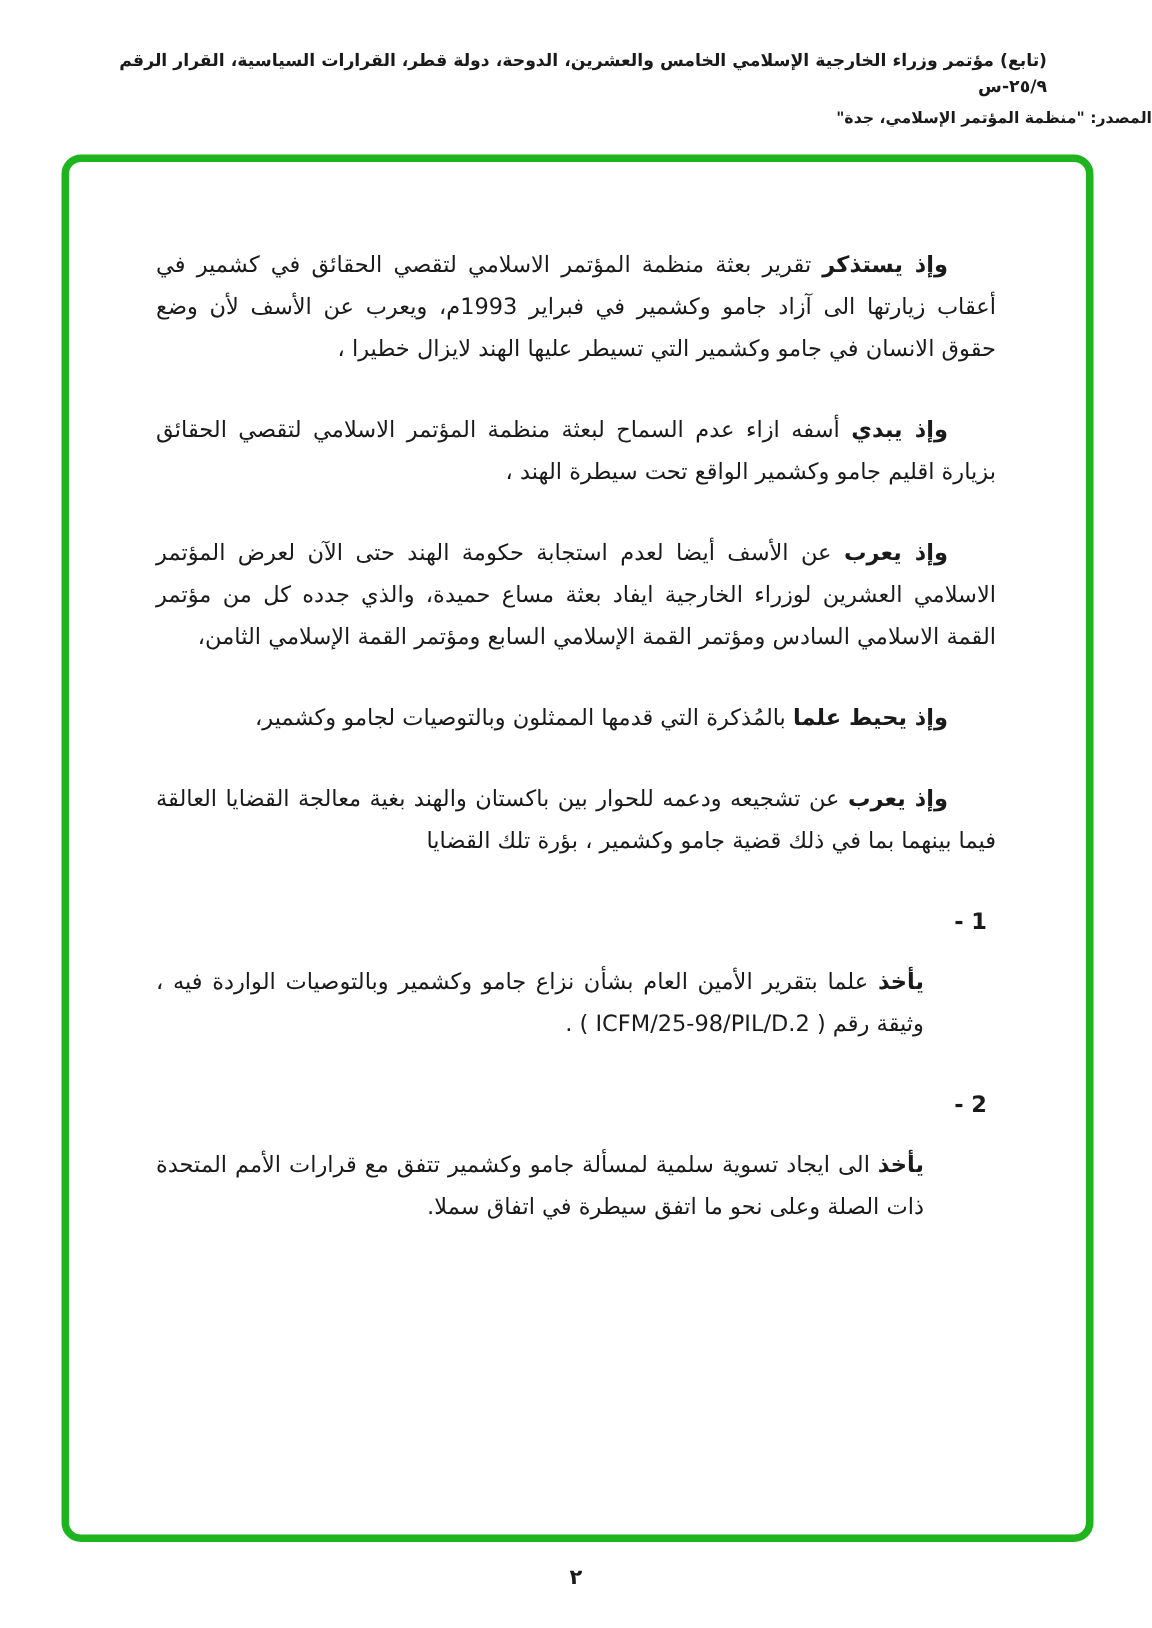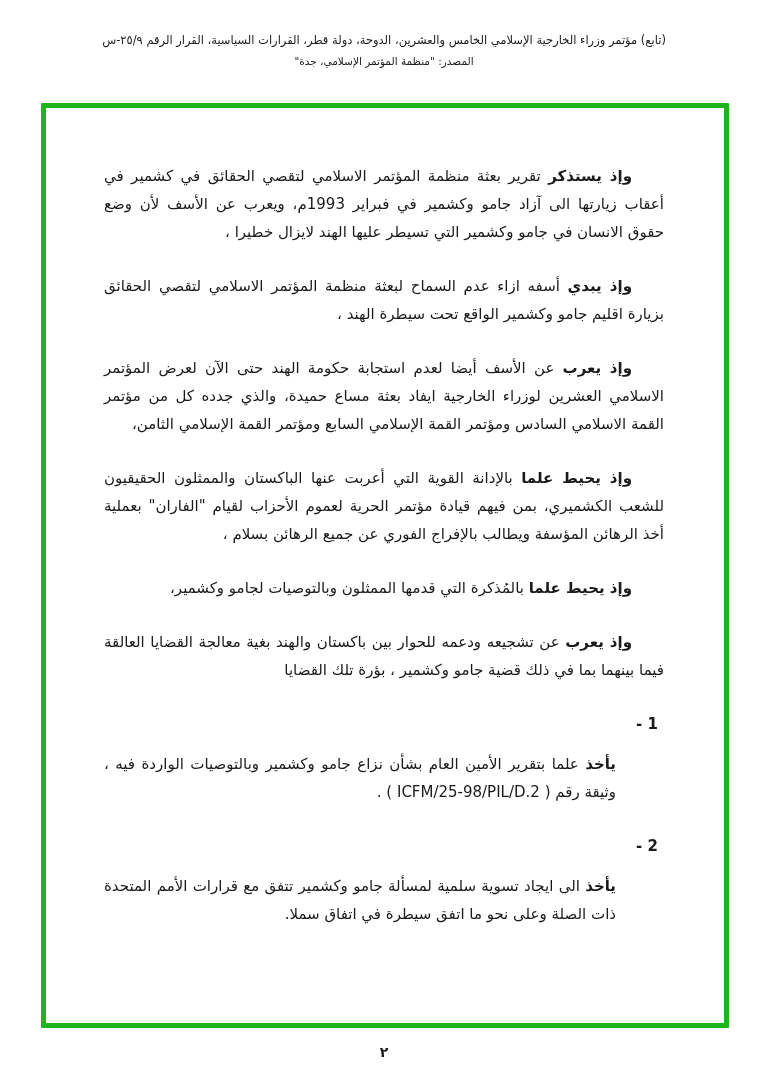--- a/index.html
+++ b/index.html
@@ -14,42 +14,41 @@
   }
   .page {
     position: absolute;
     inset: 0;
     direction: rtl;
     background: #ffffff;
   }
   
   .doc-header {
     padding-top: 32px;
-    text-align: center;
-    font-weight: normal;
+    font-weight: bold;
   }
   .doc-header .h1 {
     font-size: 11.5px;
     letter-spacing: 0;
     line-height: 1.5;
     padding: 0 70px;
   }
   .doc-header .h2 {
     font-size: 10.5px;
     margin-top: 6px;
   }
   
   .green-box {
     position: absolute;
     left: 41px;
     top: 103px;
     width: 688px;
     height: 925px;
     border: 5px solid #1eb41e;
-    border-radius: 1px;
+    border-radius: 13px;
     overflow: hidden;
     background: #ffffff;
   }
   .body-text {
     padding: 54px 60px 0 58px;
     font-size: 15px;
     line-height: 28px;
     text-align: justify;
     direction: rtl;
   }
@@ -108,24 +107,20 @@
         <span class="lead">وإذ يبدي</span>
         <span>أسفه ازاء عدم السماح لبعثة منظمة المؤتمر الاسلامي لتقصي الحقائق بزيارة اقليم جامو وكشمير الواقع تحت سيطرة الهند ،</span>
       </p>
 
       <p class="para">
         <span class="lead">وإذ يعرب</span>
         <span>عن الأسف أيضا لعدم استجابة حكومة الهند حتى الآن لعرض المؤتمر الاسلامي العشرين لوزراء الخارجية ايفاد بعثة مساع حميدة، والذي جدده كل من مؤتمر القمة الاسلامي السادس ومؤتمر القمة الإسلامي السابع ومؤتمر القمة الإسلامي الثامن،</span>
       </p>
 
 
-      <p class="para">
-        <span class="lead">وإذ يحيط علما</span>
-        <span>بالإدانة القوية التي أعربت عنها الباكستان والممثلون الحقيقيون للشعب الكشميري، بمن فيهم قيادة مؤتمر الحرية لعموم الأحزاب لقيام "الفاران" بعملية أخذ الرهائن المؤسفة ويطالب بالإفراج الفوري عن جميع الرهائن بسلام ،</span>
-      </p>
 
       <p class="para">
         <span class="lead">وإذ يحيط علما</span>
         <span>بالمُذكرة التي قدمها الممثلون وبالتوصيات لجامو وكشمير،</span>
       </p>
 
       <p class="para">
         <span class="lead">وإذ يعرب</span>
         <span>عن تشجيعه ودعمه للحوار بين باكستان والهند بغية معالجة القضايا العالقة فيما بينهما بما في ذلك قضية جامو وكشمير ، بؤرة تلك القضايا</span>
       </p>

